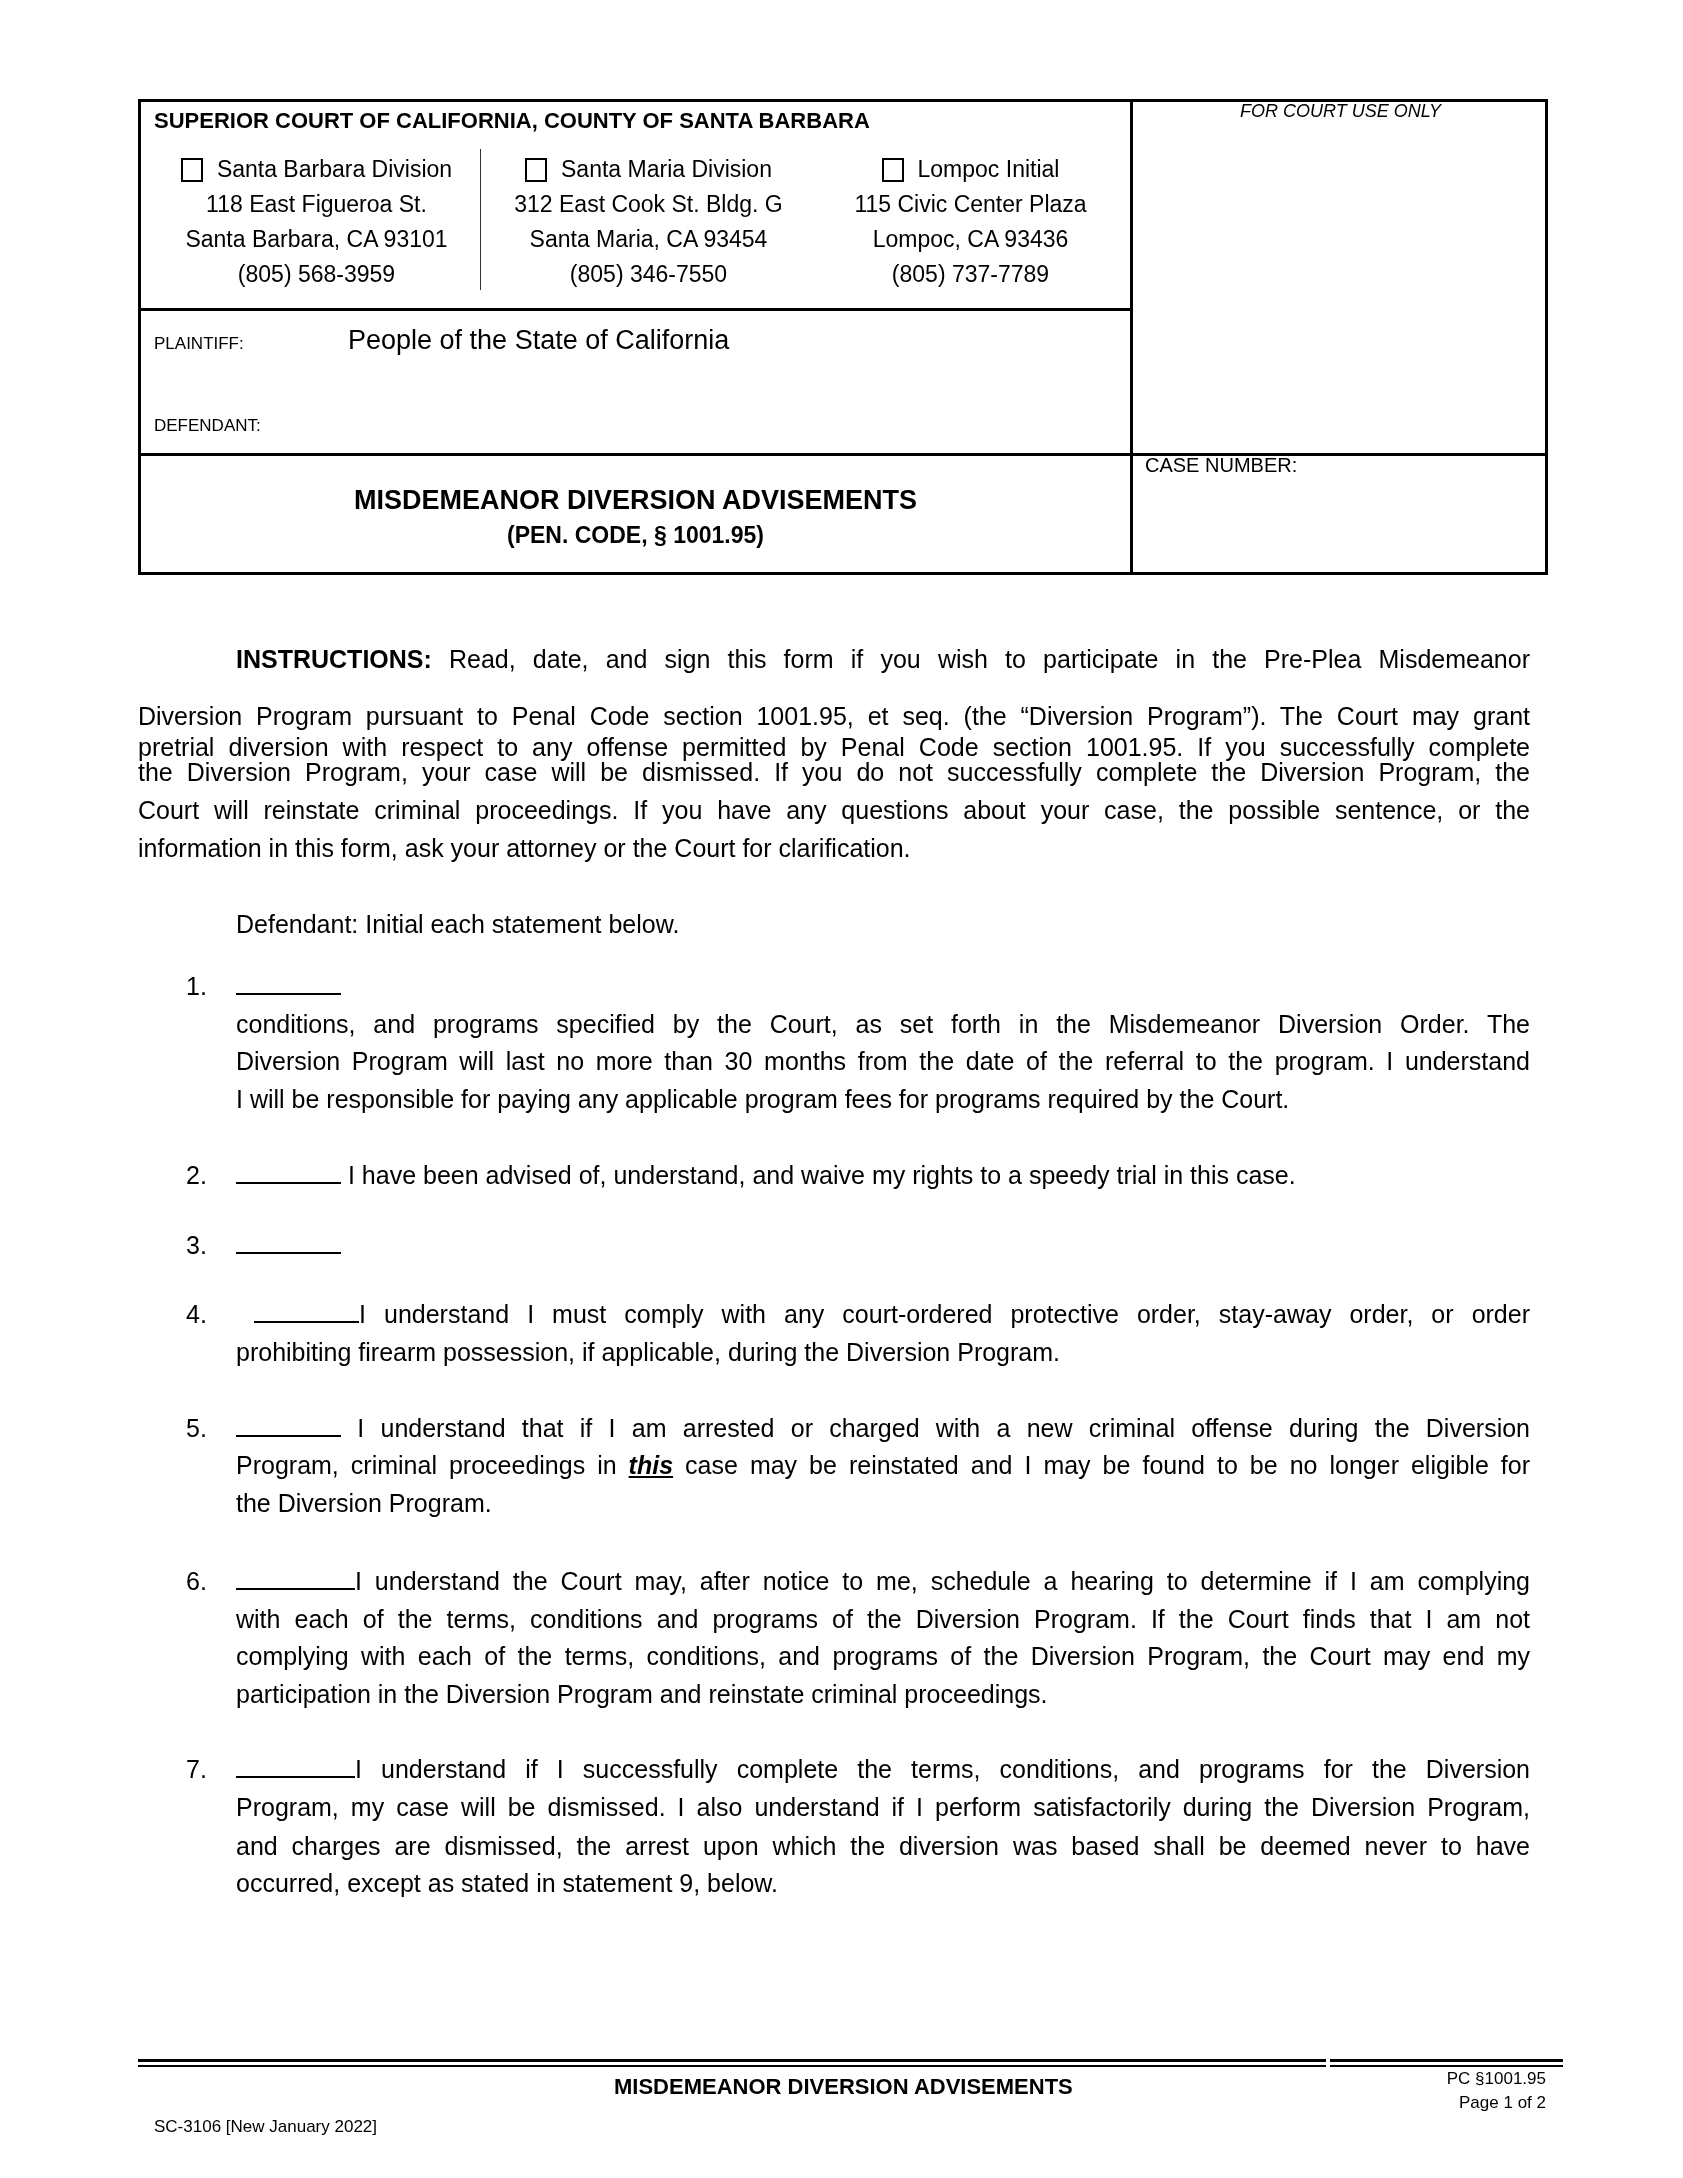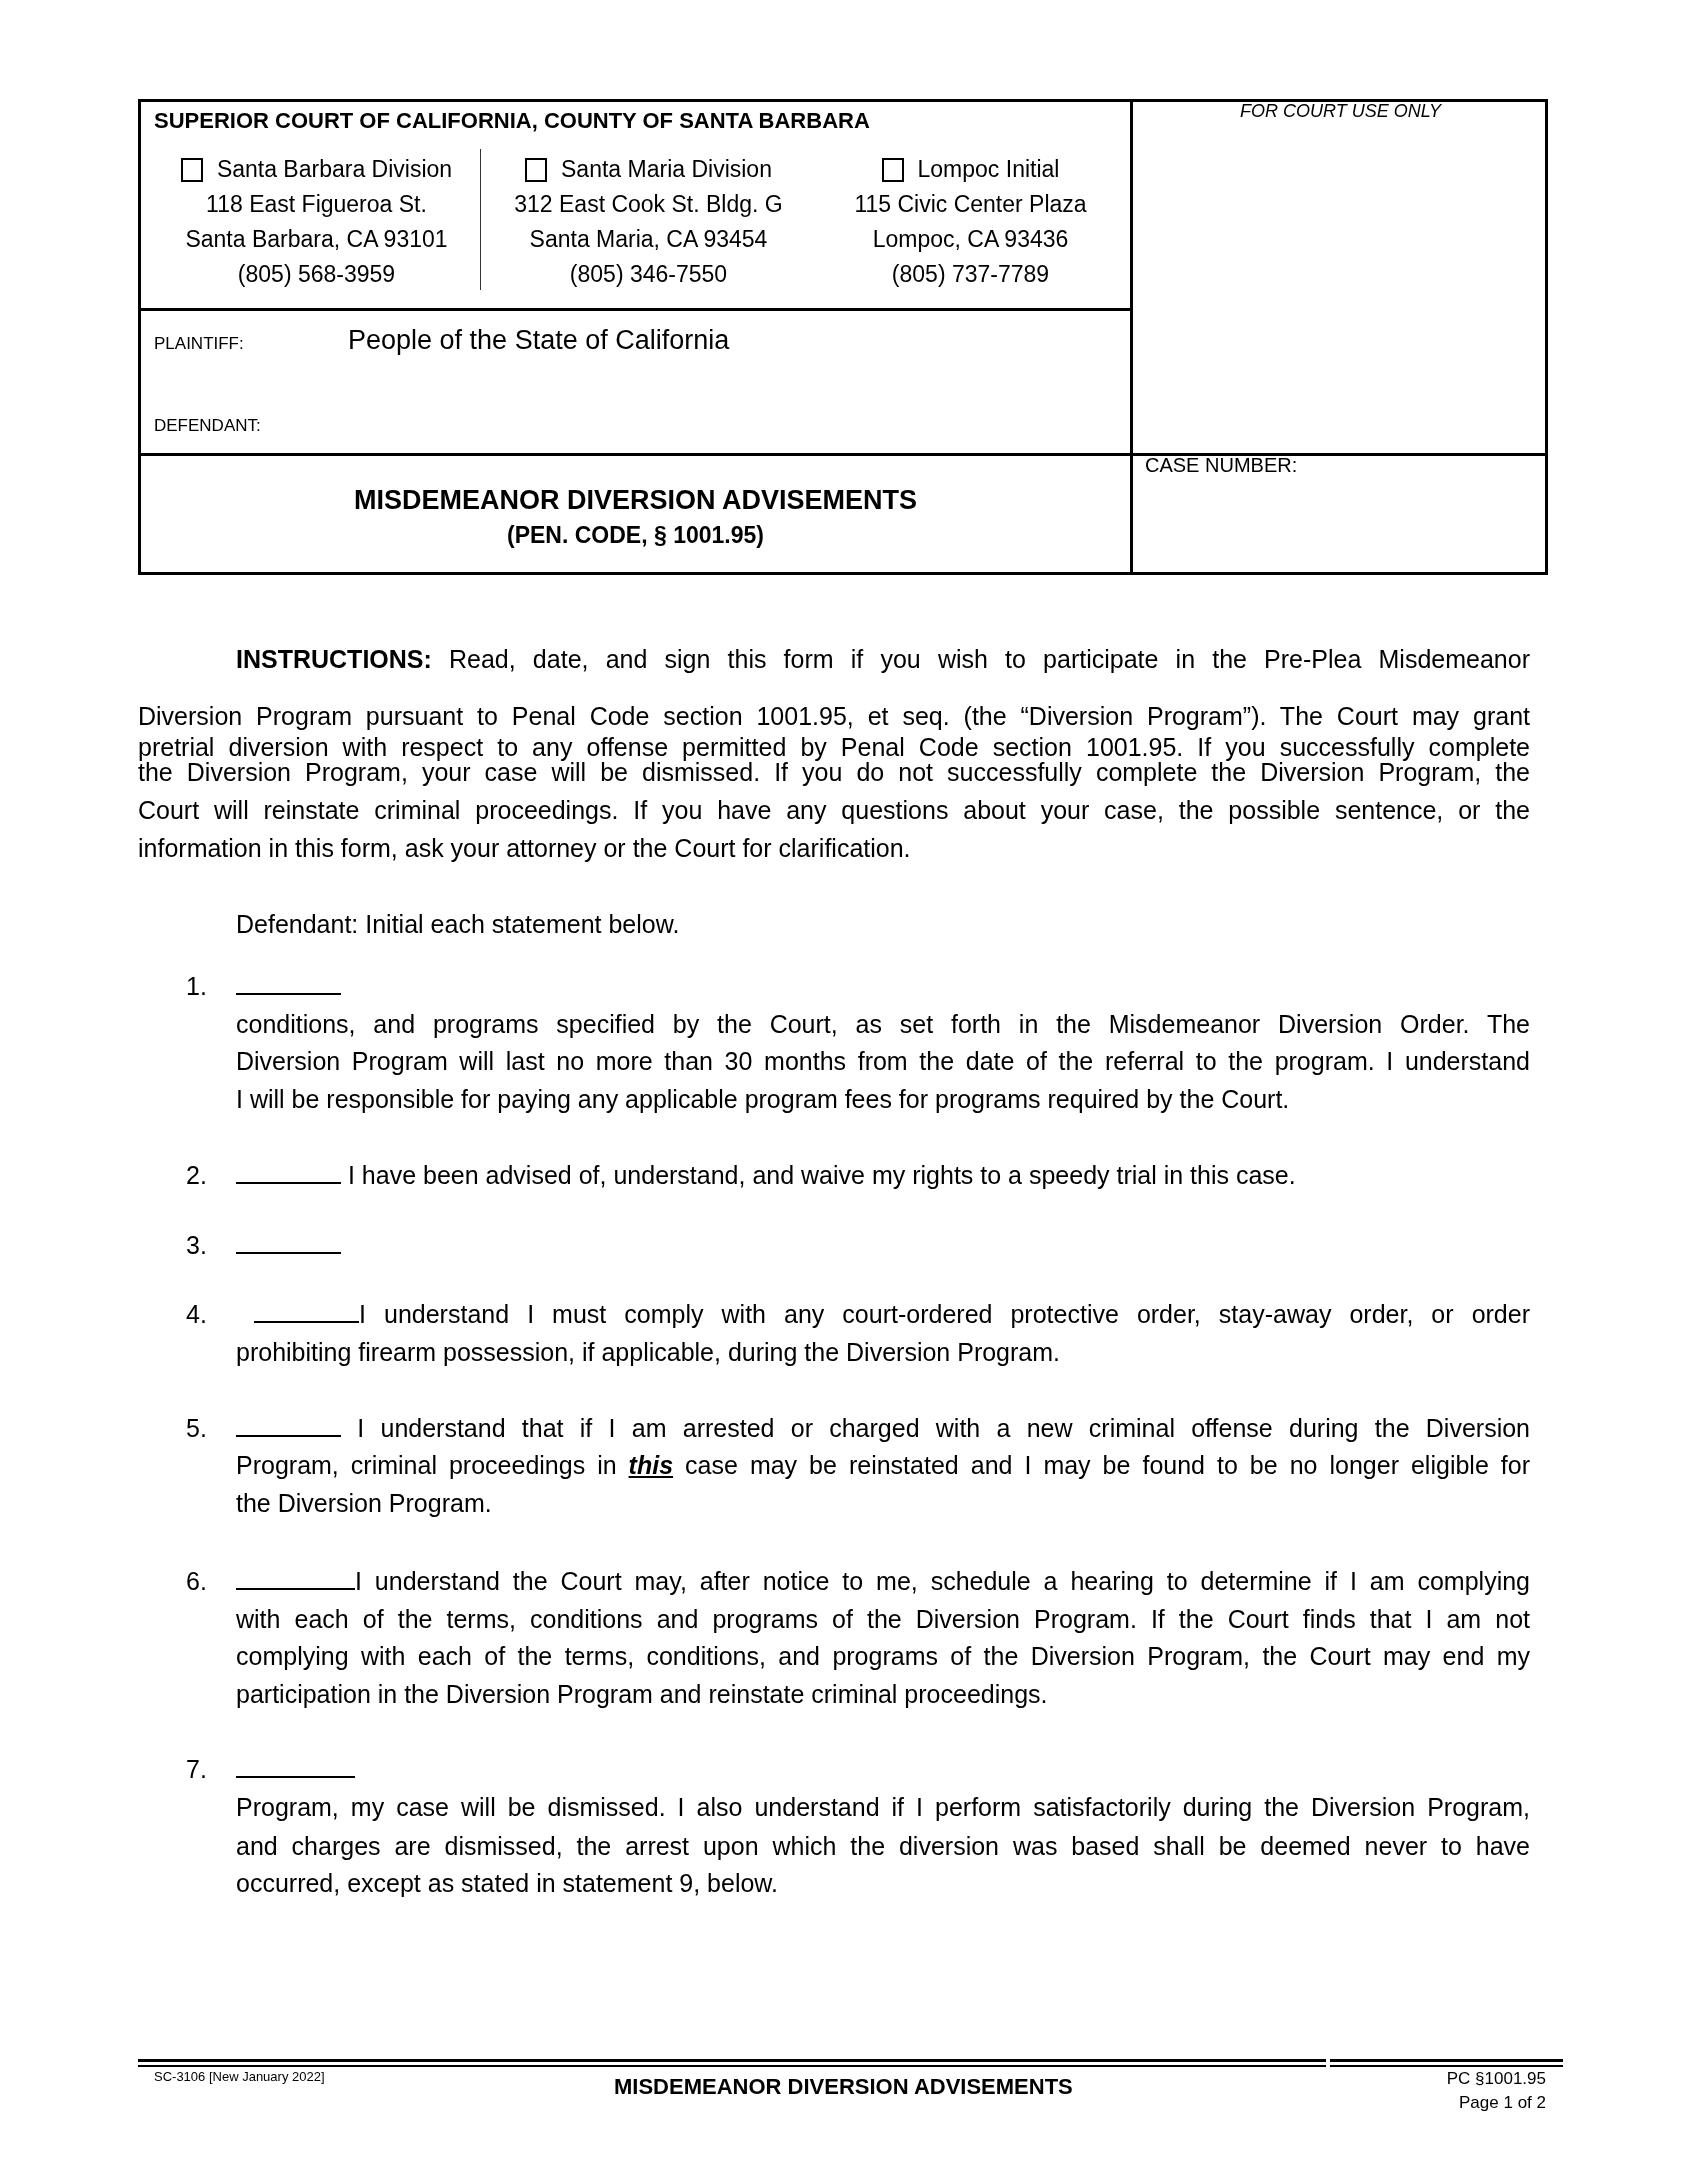--- a/index.html
+++ b/index.html
@@ -28,21 +28,21 @@
   
   .ln { position: absolute; font-size: 25px; line-height: 30px; white-space: nowrap; }
   .just { text-align: justify; text-align-last: justify; white-space: normal; }
   .num { position: absolute; font-size: 25px; line-height: 30px; }
   .blank { display: inline-block; border-bottom: 2px solid #000; height: 22px; vertical-align: baseline; }
   .em-u { font-weight: bold; font-style: italic; text-decoration: underline; }
   b.lead { font-weight: bold; }
 
   
   .fline { position: absolute; border-top: 3px solid #000; border-bottom: 2px solid #000; height: 3px; }
-  .foot-left { font-size: 13px; }
+  .foot-left { font-size: 17px; margin-top: 48px; }
   .foot-center { font-weight: bold; font-size: 22px; }
   .foot-right { font-size: 17px; text-align: right; line-height: 24px; }
 </style>
 </head>
 <body>
 
 <div class="hbox"></div>
 
 <div class="vline" style="left:1130px; top:99px; width:3px; height:476px;"></div>
 
@@ -142,21 +142,21 @@
 <div class="num" style="left:186px; top:1566px;">6.</div>
 <div class="ln just" style="left:236px; top:1566px; width:1294px;">
   <span class="blank" style="width:119px;"></span><span>I understand the Court may, after notice to me, schedule a hearing to determine if I am complying</span>
 </div>
 <div class="ln just" style="left:236px; top:1604px; width:1294px;">with each of the terms, conditions and programs of the Diversion Program.  If the Court finds that I am not</div>
 <div class="ln just" style="left:236px; top:1641px; width:1294px;">complying with each of the terms, conditions, and programs of the Diversion Program, the Court may end my</div>
 <div class="ln" style="left:236px; top:1679px;">participation in the Diversion Program and reinstate criminal proceedings.</div>
 
 <div class="num" style="left:186px; top:1754px;">7.</div>
 <div class="ln just" style="left:236px; top:1754px; width:1294px;">
-  <span class="blank" style="width:119px;"></span>
+  <span class="blank" style="width:119px;"></span><span>I understand if I successfully complete the terms, conditions, and programs for the Diversion</span>
 </div>
 <div class="ln just" style="left:236px; top:1792px; width:1294px;">Program, my case will be dismissed. I also understand if I perform satisfactorily during the Diversion Program,</div>
 <div class="ln just" style="left:236px; top:1831px; width:1294px;">and charges are dismissed, the arrest upon which the diversion was based shall be deemed never to have</div>
 <div class="ln" style="left:236px; top:1868px;">occurred, except as stated in statement 9, below.</div>
 
 <div class="fline" style="left:138px; top:2059px; width:1188px;"></div>
 <div class="fline" style="left:1330px; top:2059px; width:233px;"></div>
 <div class="abs foot-left" style="left:154px; top:2069px;">SC-3106 [New January 2022]</div>
 <div class="abs foot-center" style="left:614px; top:2074px;">MISDEMEANOR DIVERSION ADVISEMENTS</div>
 <div class="abs foot-right" style="left:1346px; top:2067px; width:200px;">

